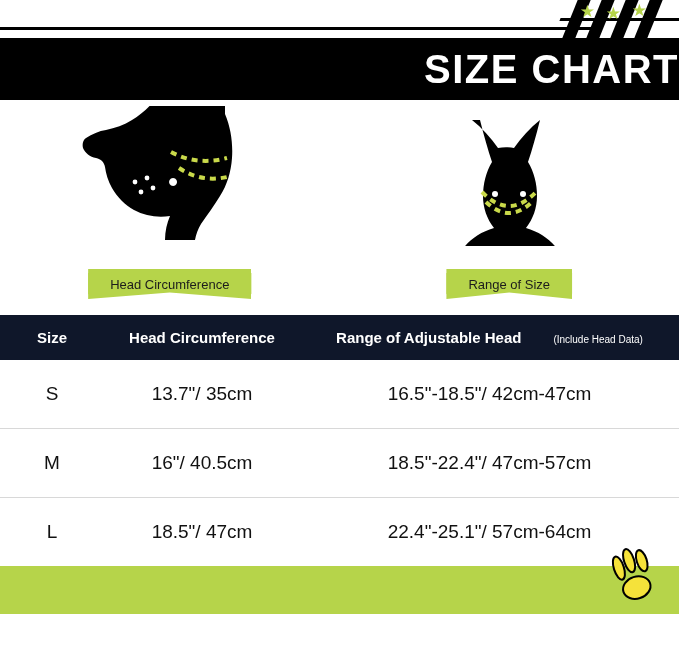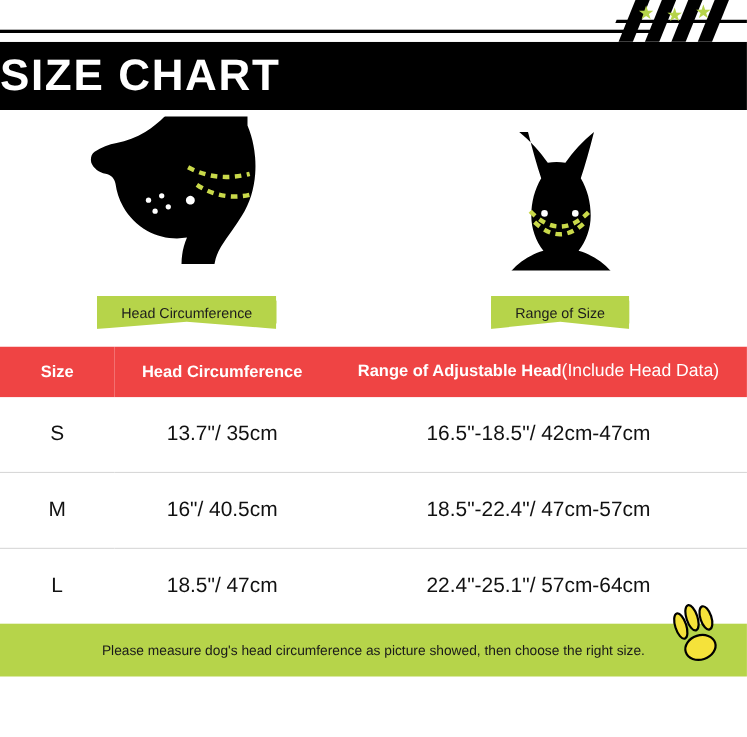--- a/index.html
+++ b/index.html
@@ -66,21 +66,21 @@
     background: #000000;
     transform: skewX(-22deg);
   }
 
   
   .title-band {
     height: 62px;
     background: #000000;
     display: flex;
     align-items: center;
-    justify-content: flex-start;
+    justify-content: flex-end;
   }
   .title-band h1 {
     margin: 0;
     color: #ffffff;
     font-size: 40px;
     font-weight: bold;
     letter-spacing: 1.5px;
     font-family: "Liberation Sans", sans-serif;
   }
 
@@ -126,30 +126,31 @@
   .ribbon .tail-l { left: -12px; clip-path: polygon(0 0, 100% 0, 100% 100%, 0 70%); }
   .ribbon .tail-r { right: -12px; clip-path: polygon(0 0, 100% 0, 100% 70%, 0 100%); }
 
   
   .table {
     width: 100%;
     border-collapse: collapse;
     table-layout: fixed;
   }
   .table thead th {
-    background: #ef4444;
+    background: #0f172a;
     color: #ffffff;
     font-size: 15px;
     font-weight: bold;
     padding: 14px 0;
     text-align: center;
   }
   .table thead th .sub {
-    font-size: 16px;
+    font-size: 10px;
     font-weight: normal;
+    padding-left: 32px;
   }
   .table tbody td {
     font-size: 19px;
     color: #111111;
     text-align: center;
     padding: 23px 0;
     border-bottom: 1px solid #d8d8d8;
     font-family: "Liberation Sans", sans-serif;
   }
   .table tbody tr:last-child td { border-bottom: none; }
@@ -258,21 +259,20 @@
       </tr>
       <tr>
         <td>L</td>
         <td>18.5"/ 47cm</td>
         <td>22.4"-25.1"/ 57cm-64cm</td>
       </tr>
     </tbody>
   </table>
 
   <div class="footer">
-    <span class="note">Please measure dog's head circumference as picture showed, then choose the right size.</span>
     <svg class="paw" viewBox="0 0 62 62">
       <g transform="rotate(-18 31 31)">
         <ellipse cx="20" cy="16" rx="5" ry="12" fill="#f5e23a" stroke="#000" stroke-width="2"></ellipse>
         <ellipse cx="32" cy="12" rx="5" ry="12" fill="#f5e23a" stroke="#000" stroke-width="2"></ellipse>
         <ellipse cx="44" cy="16" rx="5" ry="11" fill="#f5e23a" stroke="#000" stroke-width="2"></ellipse>
         <ellipse cx="31" cy="40" rx="14" ry="11" fill="#f5e23a" stroke="#000" stroke-width="2"></ellipse>
       </g>
     </svg>
   </div>
 

